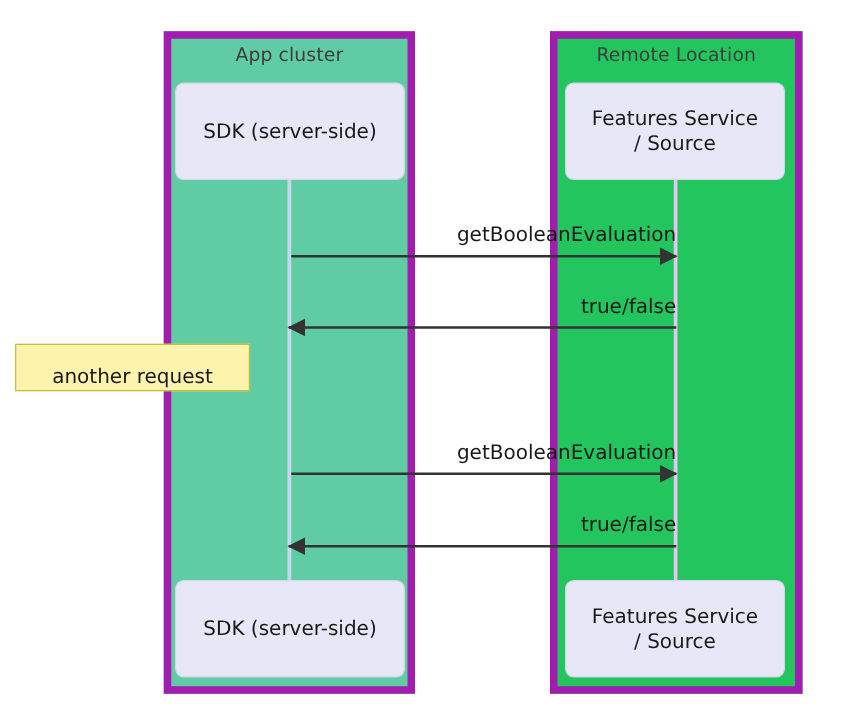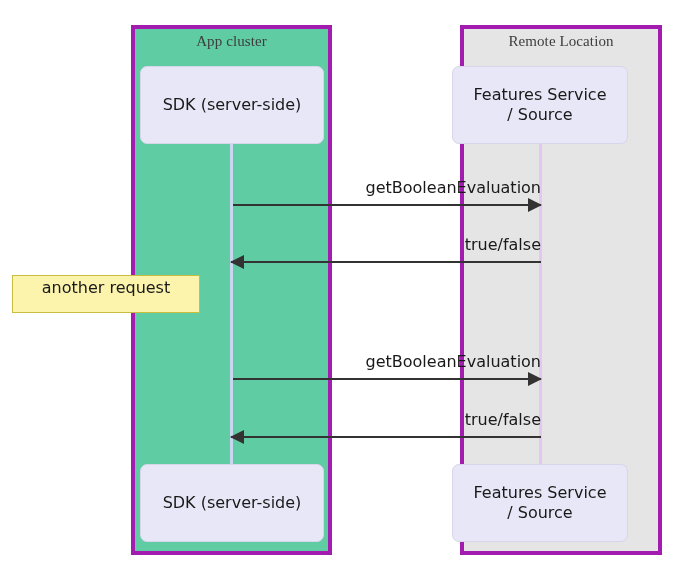--- a/index.html
+++ b/index.html
@@ -18,22 +18,21 @@
     width: 675px;
     height: 576px;
     overflow: hidden;
     background: #ffffff;
   }
 
   
   .group {
     position: absolute;
     box-sizing: border-box;
-    border: 4px solid #a21caf;
-    font-family: Liberation Serif, serif;
+    border: 6px solid #a21caf;
   }
   .group-title {
     position: absolute;
     left: 0;
     right: 0;
     top: 4px;
     text-align: center;
     font-size: 15px;
     color: #3d3d3d;
     letter-spacing: 0.1px;
@@ -106,38 +105,38 @@
     text-align: right;
   }
 
   
   .note {
     position: absolute;
     box-sizing: border-box;
     background: #fcf4ad;
     border: 1px solid #c9bd3f;
     display: flex;
-    align-items: flex-start;
+    align-items: flex-end;
     justify-content: center;
     font-size: 16px;
     color: #191919;
     padding: 2px 10px;
     white-space: nowrap;
   }
 </style>
 </head>
 <body>
 
 <div id="canvas">
 
   <div class="group" style="left:131px; top:25px; width:201px; height:530px; background:#5FCCA4;">
     <div class="group-title">App cluster</div>
   </div>
 
-  <div class="group" style="left:460px; top:25px; width:202px; height:530px; background:#e5e5e5;">
+  <div class="group" style="left:440px; top:25px; width:202px; height:530px; background:#22c55e;">
     <div class="group-title">Remote Location</div>
   </div>
 
   <div class="lifeline" style="left:230px; top:143px; height:322px; background:#c9d6ef;"></div>
   <div class="lifeline" style="left:539px; top:143px; height:322px; background:#e3c7ee;"></div>
 
   <div class="actor-box" style="left:140px; top:66px; width:184px; height:78px;">
     <span>SDK (server-side)</span>
   </div>
 

